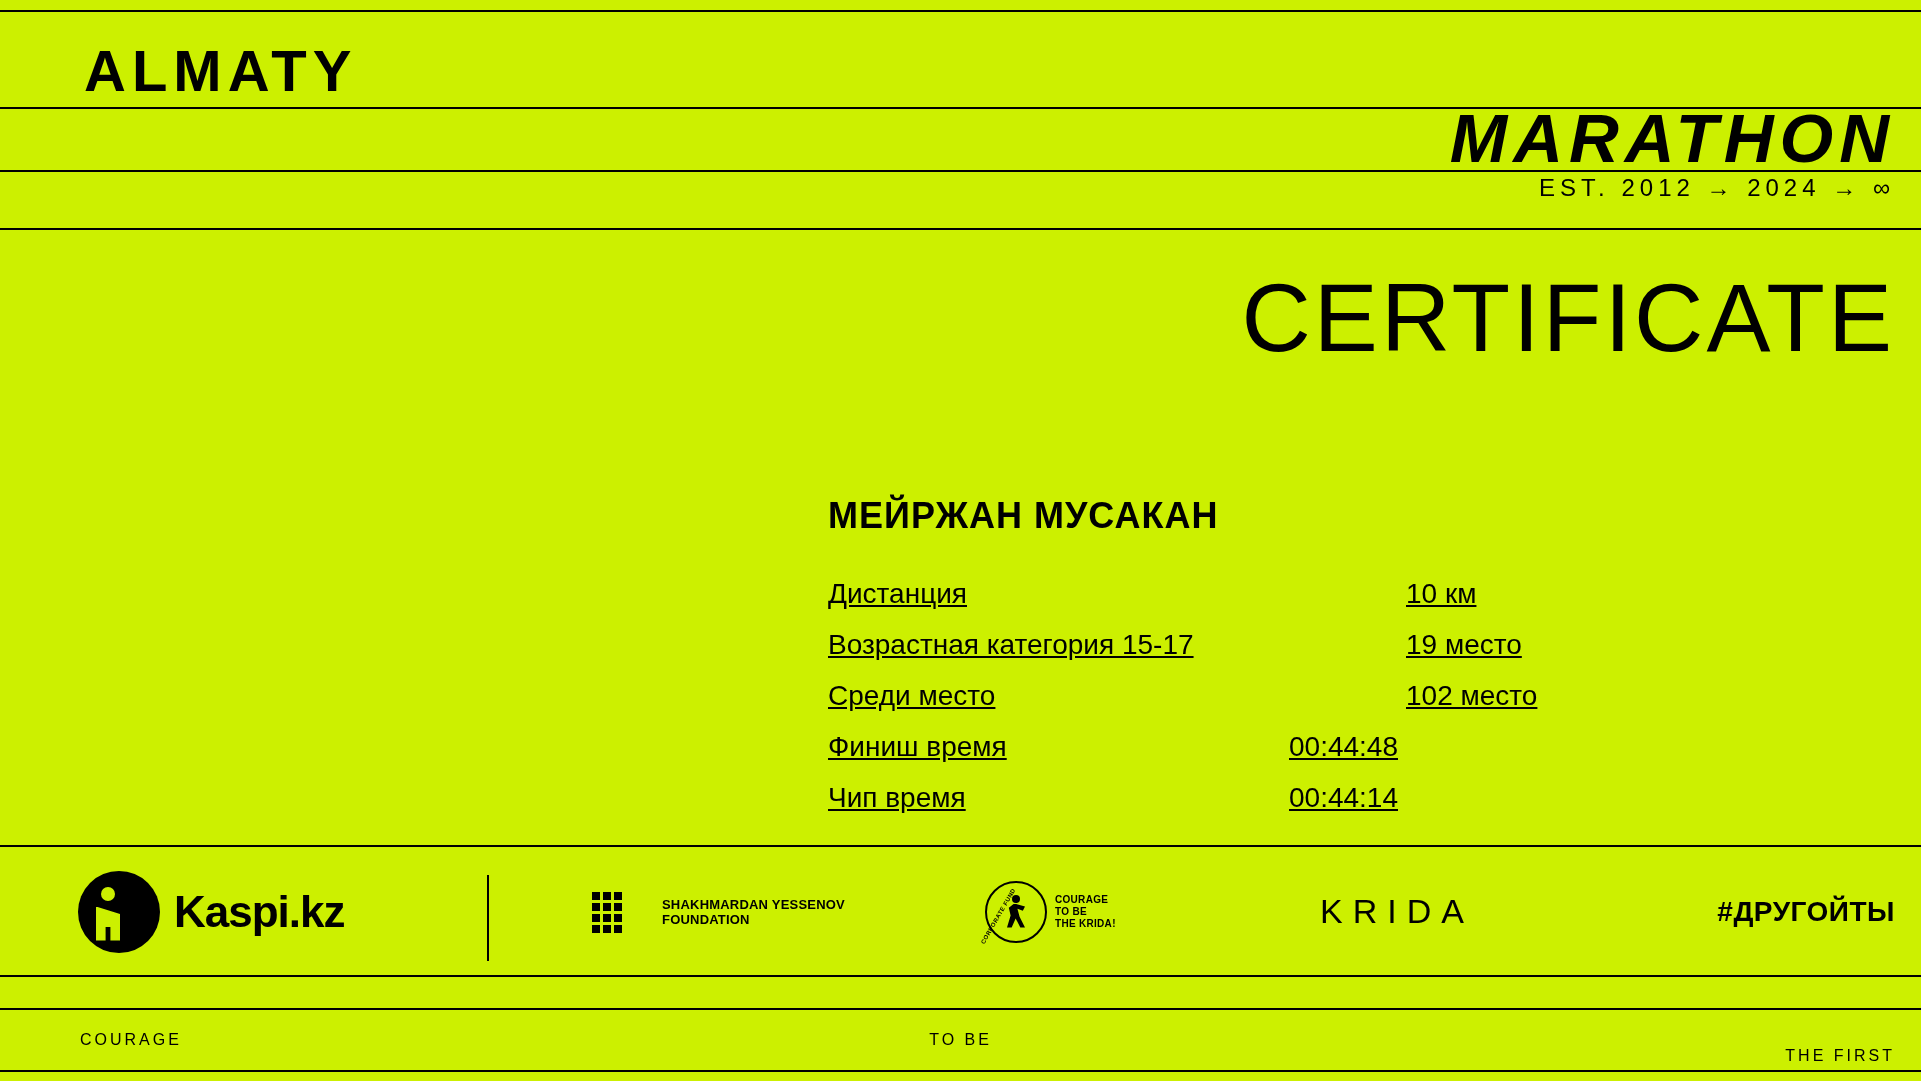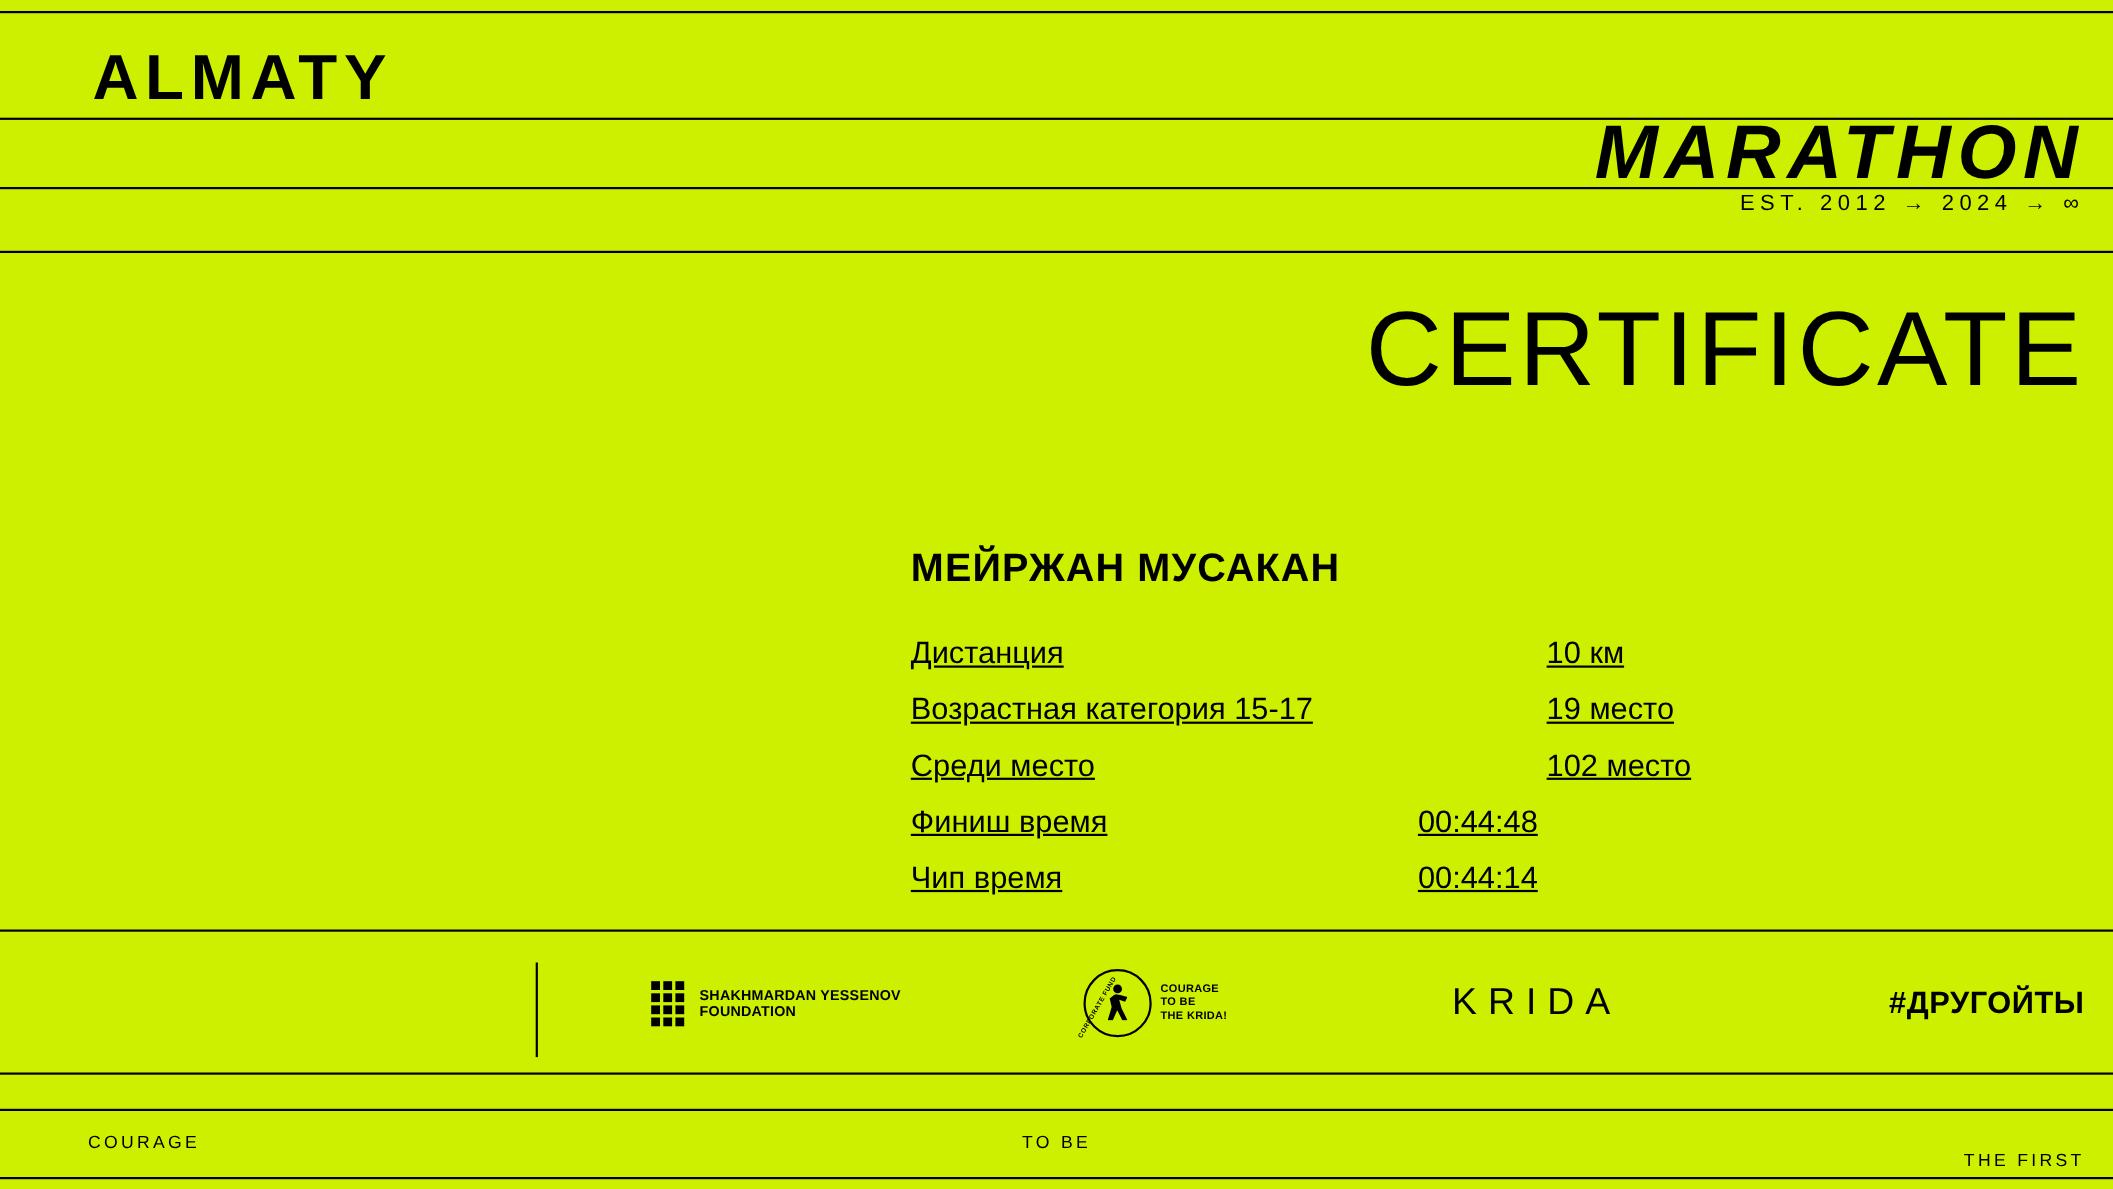--- a/index.html
+++ b/index.html
@@ -56,21 +56,21 @@
     letter-spacing: 6px;
     line-height: 62px;
     white-space: nowrap;
     font-style: italic;
   }
   .header-est {
     position: absolute;
     right: 26px;
     top: 230px;
     transform: translateY(-56px);
-    font-size: 20px;
+    font-size: 24px;
     font-weight: 500;
     letter-spacing: 5px;
     white-space: nowrap;
   }
   .title-certificate {
     position: absolute;
     right: 26px;
     top: 310px;
     font-size: 96px;
     font-weight: 400;
@@ -166,21 +166,21 @@
     letter-spacing: -1px;
   }
   .sponsor-divider {
     position: absolute;
     left: 487px;
     top: 875px;
     width: 2px;
     height: 86px;
     background: #000;
   }
-  .sp-yessenov { left: 592px; }
+  .sp-yessenov { left: 592px; gap: 26px; }
   .yess-bars {
     width: 34px;
     height: 40px;
     margin-right: 10px;
     display: grid;
     grid-template-columns: repeat(3, 8px);
     grid-template-rows: repeat(4, 8px);
     gap: 3px;
   }
   .yess-bars i { background: #000; display: block; }
@@ -314,20 +314,24 @@
       <span class="result-value">00:44:48</span>
     </div>
     <div class="result-row r-align">
       <span class="result-label">Чип время</span>
       <span class="result-value">00:44:14</span>
     </div>
   </div>
 
   <div class="sponsors">
 
+    <div class="sponsor sp-kaspi">
+      <span class="kaspi-mark"></span>
+      <span class="kaspi-text">Kaspi.kz</span>
+    </div>
 
     <div class="sponsor sp-yessenov">
       <span class="yess-bars">
         <i></i>
           <i></i>
           <i></i>
         <i></i>
           <i></i>
           <i></i>
         <i></i>

